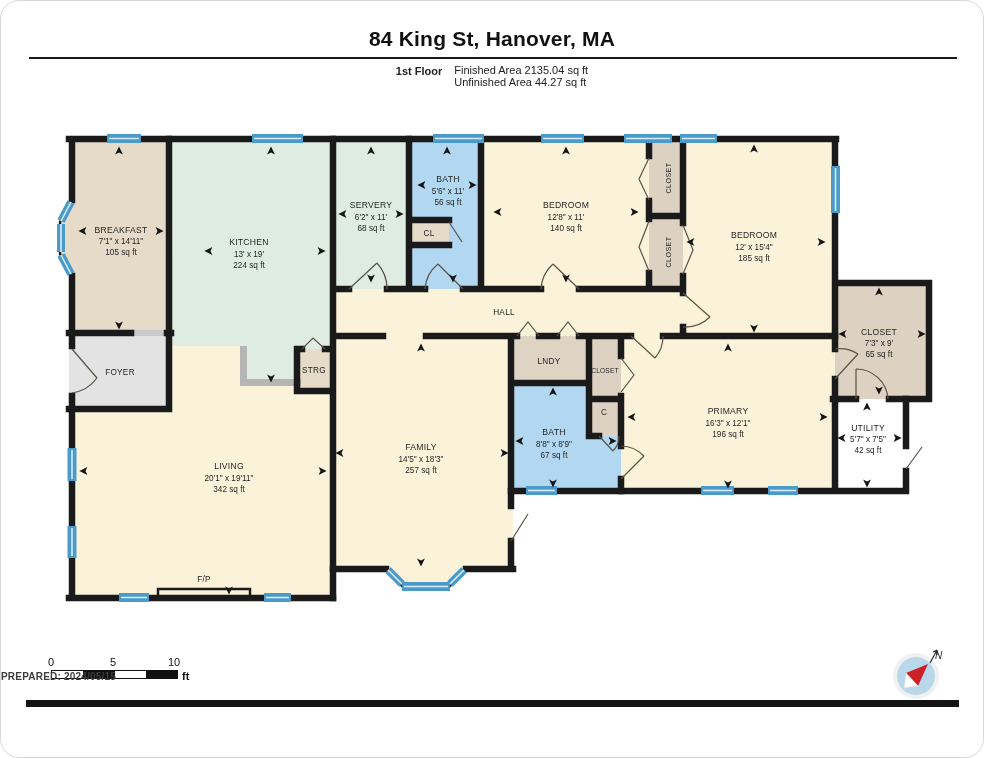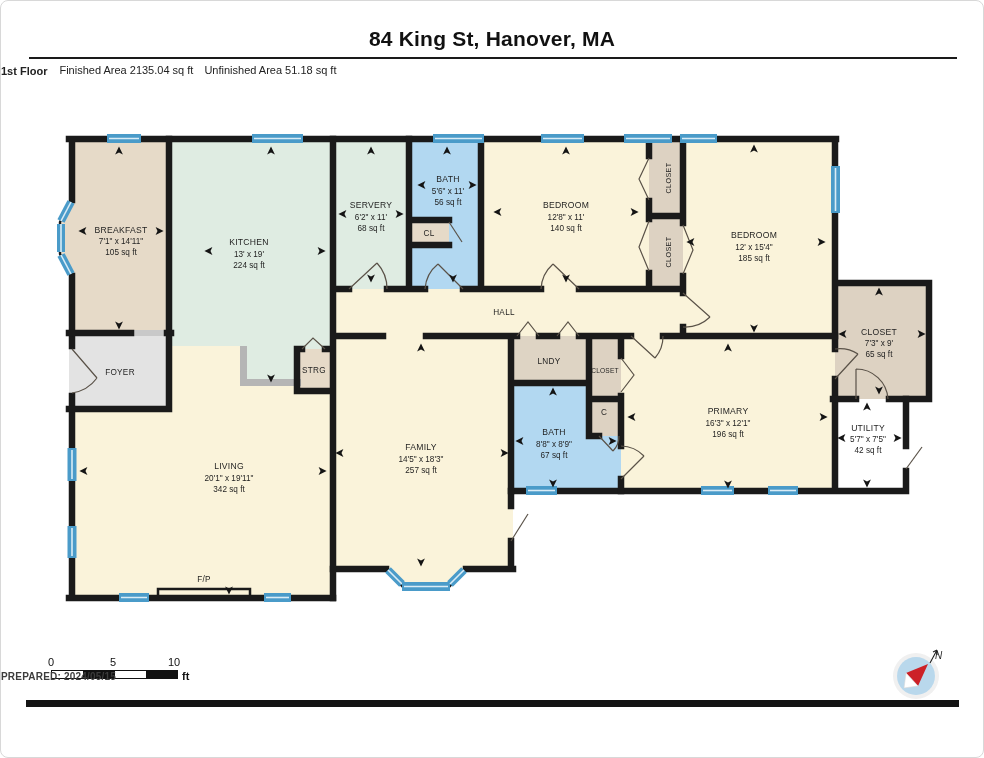--- a/index.html
+++ b/index.html
@@ -1,24 +1,24 @@
 <!DOCTYPE html>
 <html><head>
 <meta charset="utf-8">
 <style>
   html,body{margin:0;padding:0;background:#fff;}
   .page{position:relative;width:984px;height:758px;background:#fff;overflow:hidden;
-        font-family:"Liberation Sans","DejaVu Sans",sans-serif;border:1px solid #d8d8d8;border-radius:8px;box-sizing:border-box;}
+        font-family:"Liberation Sans","DejaVu Sans",sans-serif;border:1px solid #d8d8d8;border-radius:19px;box-sizing:border-box;}
   .title{position:absolute;top:26px;left:0;width:100%;text-align:center;
          font-size:21px;font-weight:bold;color:#111;letter-spacing:.2px;}
   .hr{position:absolute;top:56px;left:28px;width:928px;height:2px;background:#1a1a1a;}
-  .floorinfo{position:absolute;top:63px;left:0;width:100%;display:flex;gap:12px;
+  .floorinfo{position:absolute;top:63px;left:0;width:100%;display:flex;justify-content:center;gap:12px;
              font-size:11px;color:#222;}
   .floorinfo .fl{font-weight:bold;padding-top:1px;}
-  .floorinfo .areas{display:flex;gap:11px;text-align:left;}
+  .floorinfo .areas{display:flex;flex-direction:column;gap:0;text-align:left;}
   svg text{font-family:"Liberation Sans","DejaVu Sans",sans-serif;fill:#1f1f1f;}
   .rn{font-size:8.6px;letter-spacing:.25px;}
   .rd{font-size:8.2px;}
   .sm{font-size:8.2px;letter-spacing:.3px;}
   .xs{font-size:6.6px;letter-spacing:.2px;}
   .vert{font-size:7.2px;letter-spacing:.4px;}
   .wall{stroke:#1a1a1a;stroke-width:6.5;fill:none;stroke-linecap:square;}
   .wallthin{stroke:#1a1a1a;stroke-width:2.4;fill:none;}
   .door{stroke:#5a5248;stroke-width:1.2;fill:none;}
   .win{fill:#4a9bc9;}
@@ -45,21 +45,21 @@
 <body>
 
 <div class="page">
 
   <div class="title">84 King St, Hanover, MA</div>
   <div class="hr"></div>
   <div class="floorinfo">
     <span class="fl">1st Floor</span>
     <span class="areas">
       <span>Finished Area 2135.04 sq ft</span>
-      <span>Unfinished Area 51.18 sq ft</span>
+      <span>Unfinished Area 44.27 sq ft</span>
     </span>
   </div>
 
   <svg width="984" height="758" viewBox="0 0 984 758" style="position:absolute;left:0;top:0;">
     <defs>
       <path id="arr" d="M0,-4.6 L3.9,3.4 L0,1.5 L-3.9,3.4 Z" fill="#141414"></path>
     </defs>
 
     <g>
       <rect x="68" y="332" width="264" height="265" fill="#faf3da"></rect>

